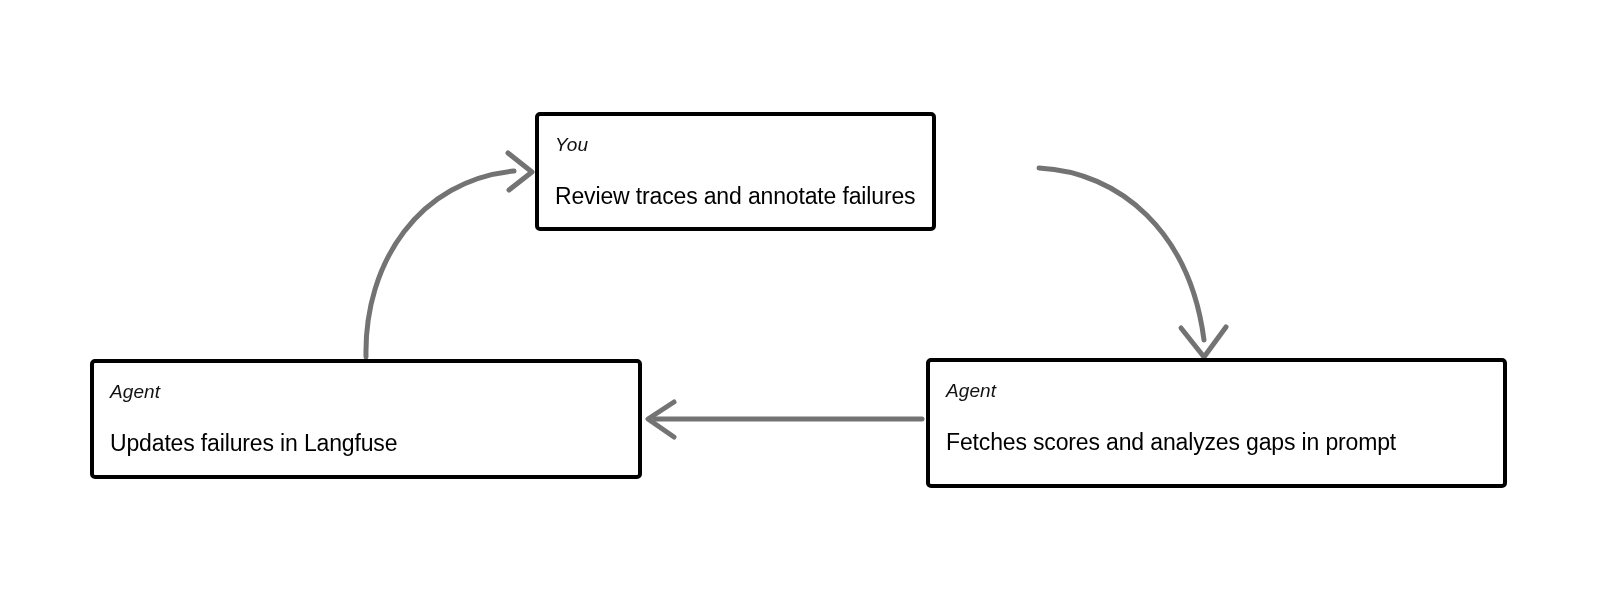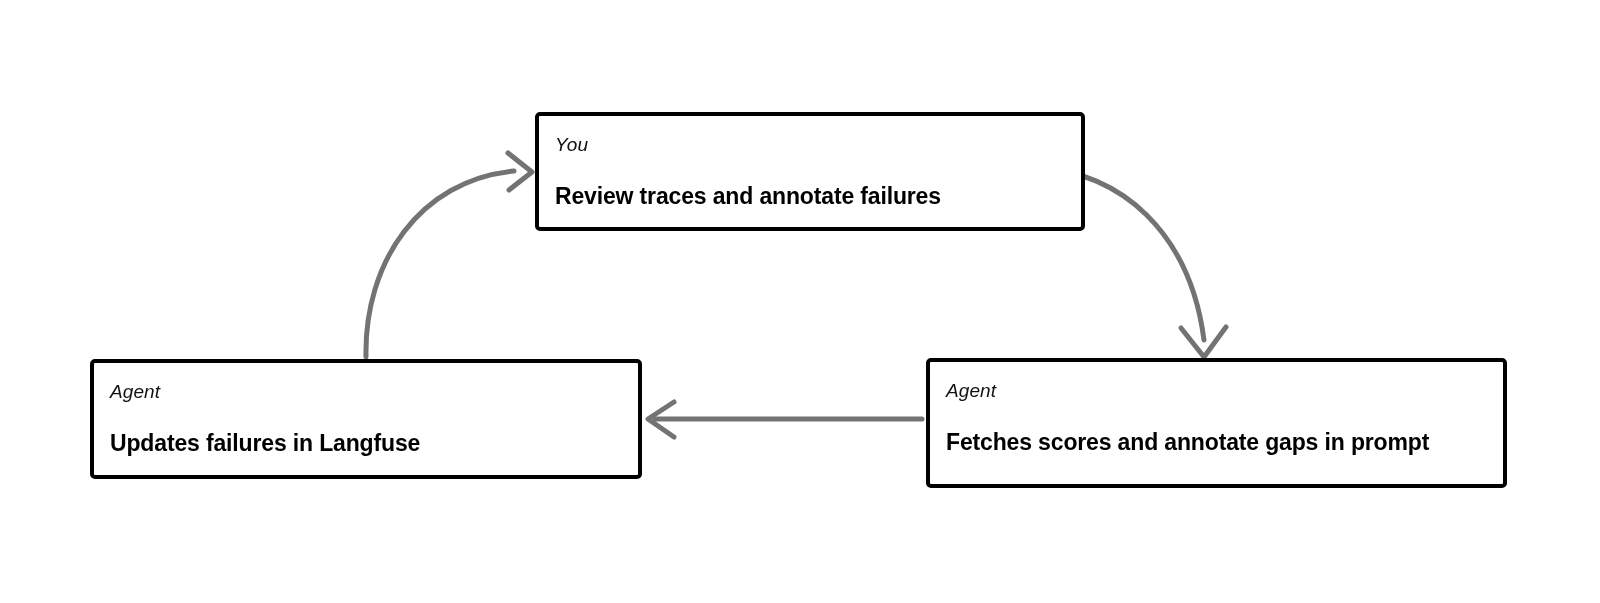--- a/index.html
+++ b/index.html
@@ -44,33 +44,33 @@
   .node-role {
     font-style: italic;
     font-weight: 400;
     font-size: 19px;
     line-height: 22px;
     color: #111111;
     letter-spacing: 0.1px;
   }
 
   .node-title {
-    font-weight: 700;
+    font-weight: 400;
     font-size: 23px;
     line-height: 28px;
     color: #000000;
     margin-top: 26px;
     letter-spacing: -0.15px;
     white-space: nowrap;
   }
 
   #node-you {
     left: 535px;
     top: 112px;
-    width: 550px;
+    width: 401px;
     height: 119px;
   }
 
   #node-update-prompts {
     left: 90px;
     top: 359px;
     width: 552px;
     height: 120px;
   }
 
@@ -109,16 +109,16 @@
     <div class="node-title">Review traces and annotate failures</div>
   </div>
 
   <div class="node-box" id="node-update-prompts">
     <div class="node-role">Agent</div>
     <div class="node-title">Updates failures in Langfuse</div>
   </div>
 
   <div class="node-box" id="node-fetch-scores">
     <div class="node-role">Agent</div>
-    <div class="node-title">Fetches scores and annotate gaps in prompt</div>
+    <div class="node-title">Fetches scores and analyzes gaps in prompt</div>
   </div>
 
 </div>
 
 </body></html>

